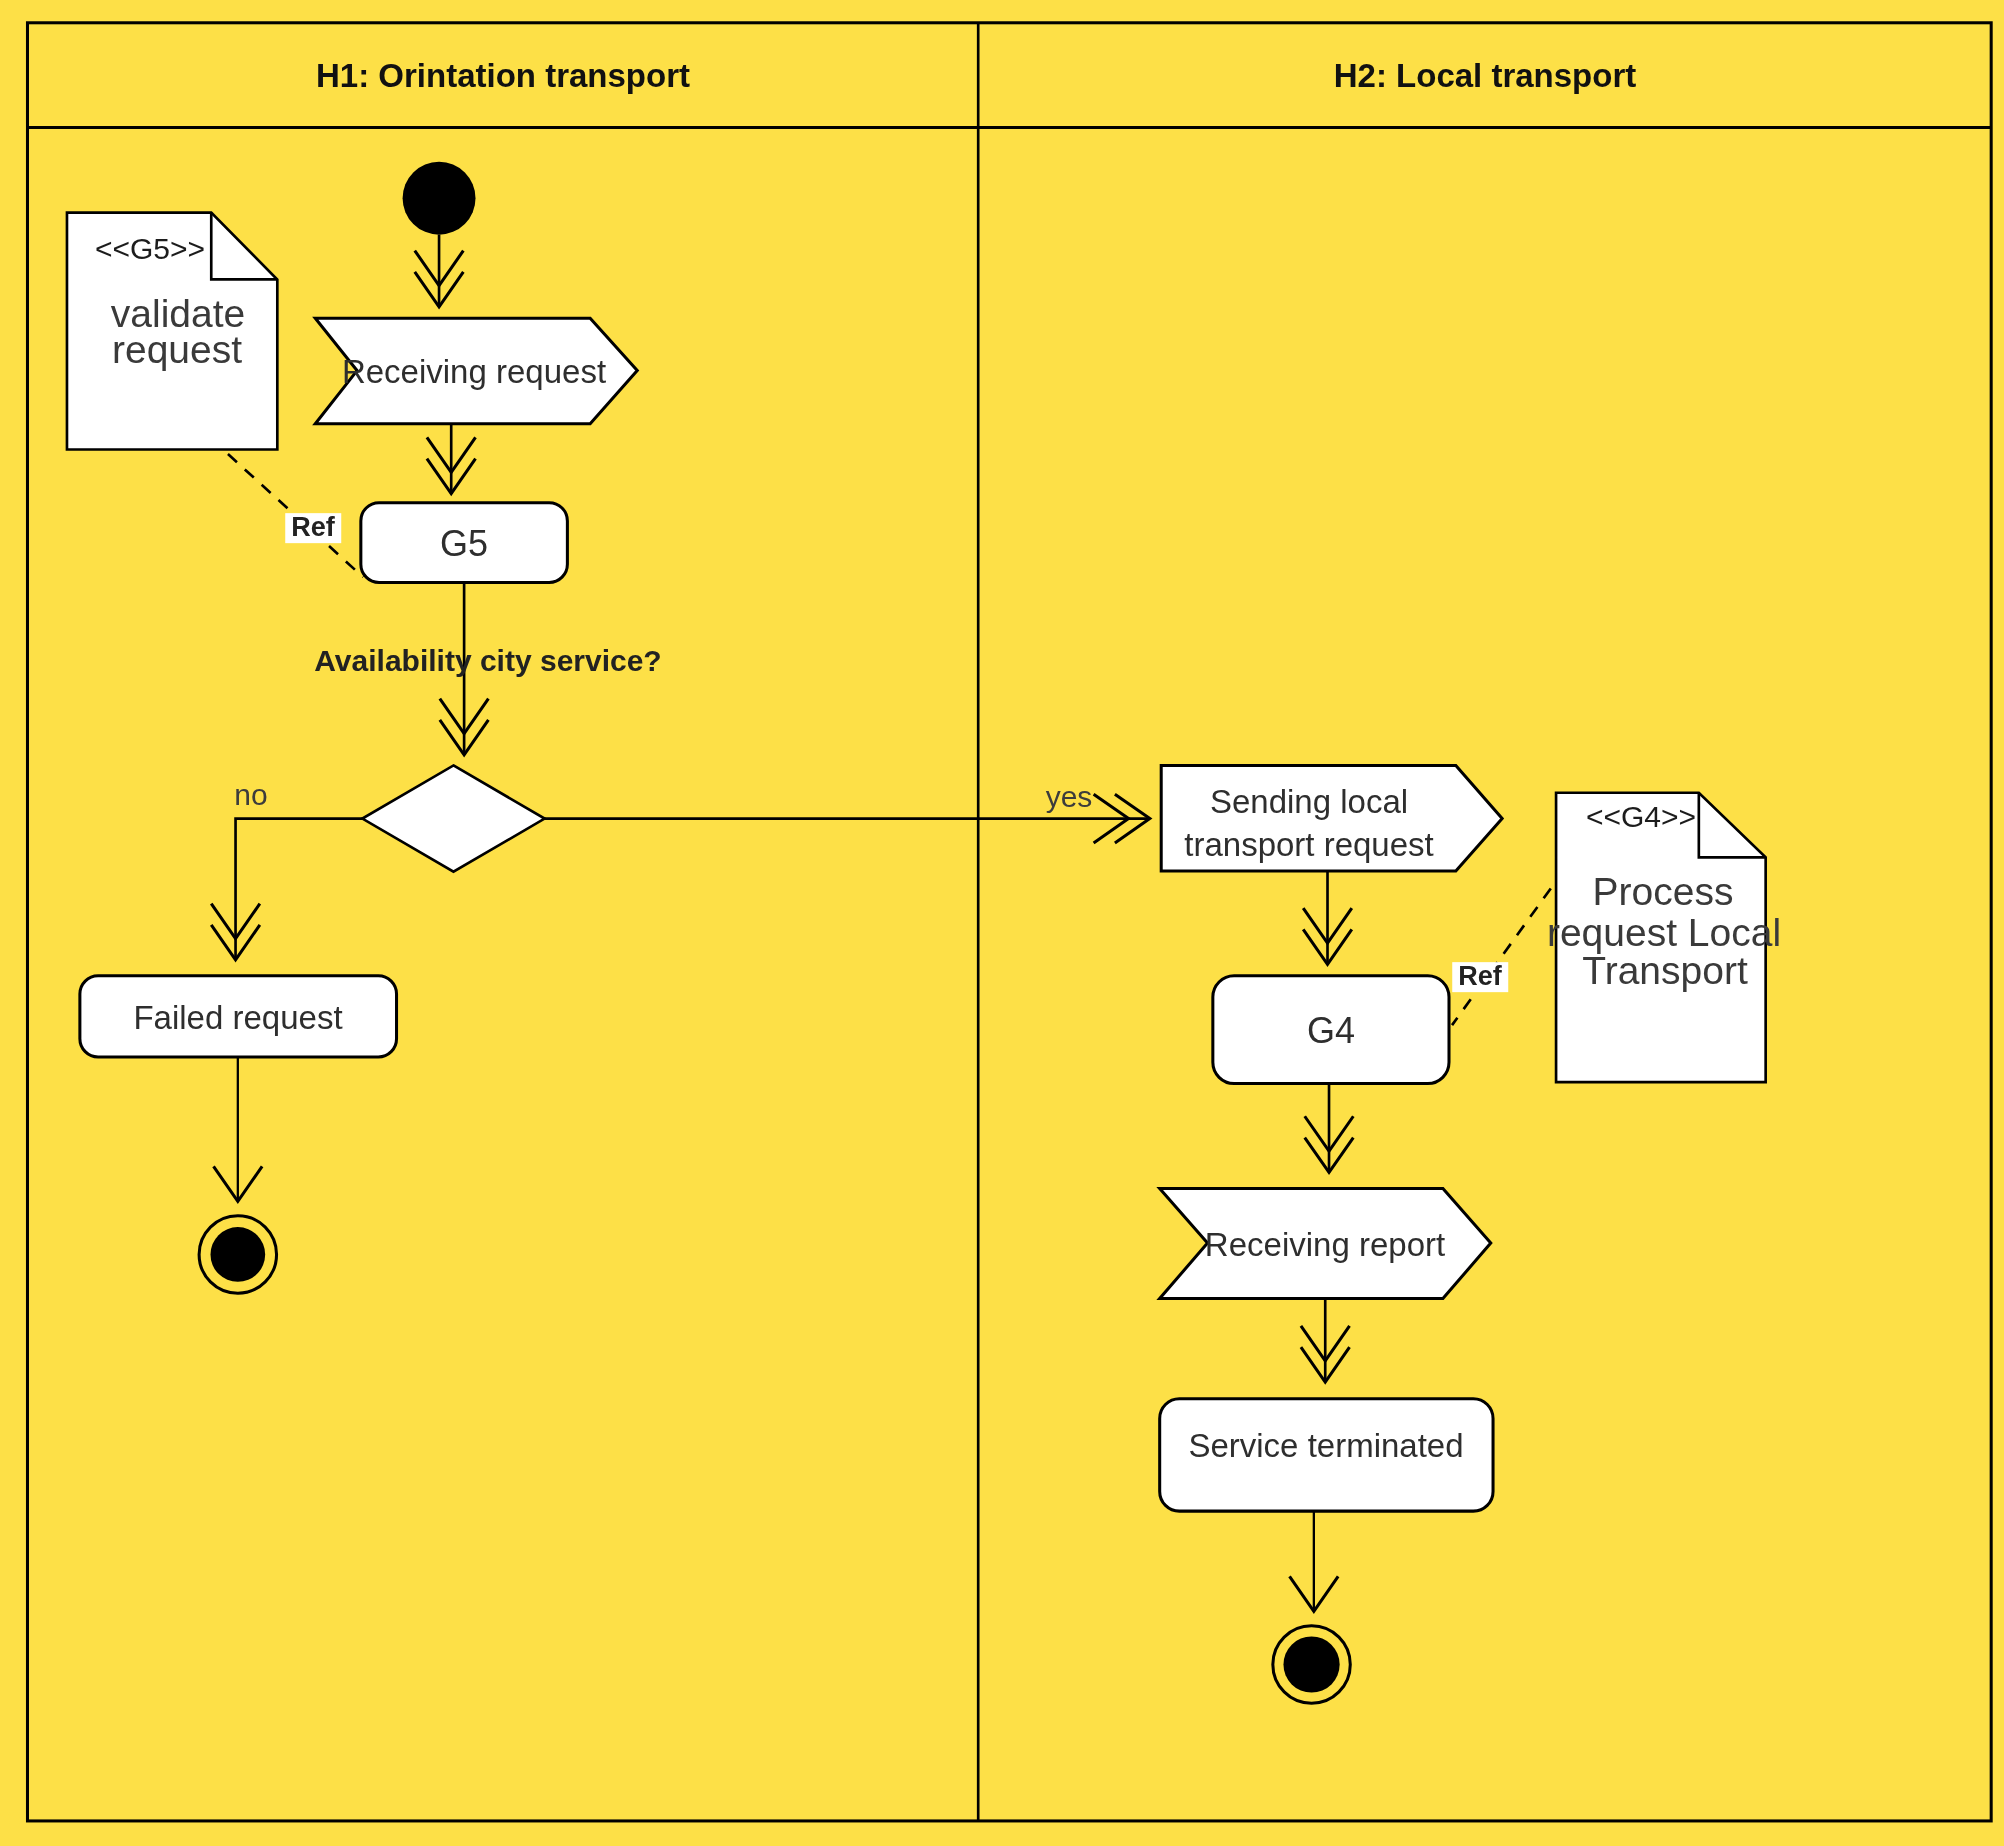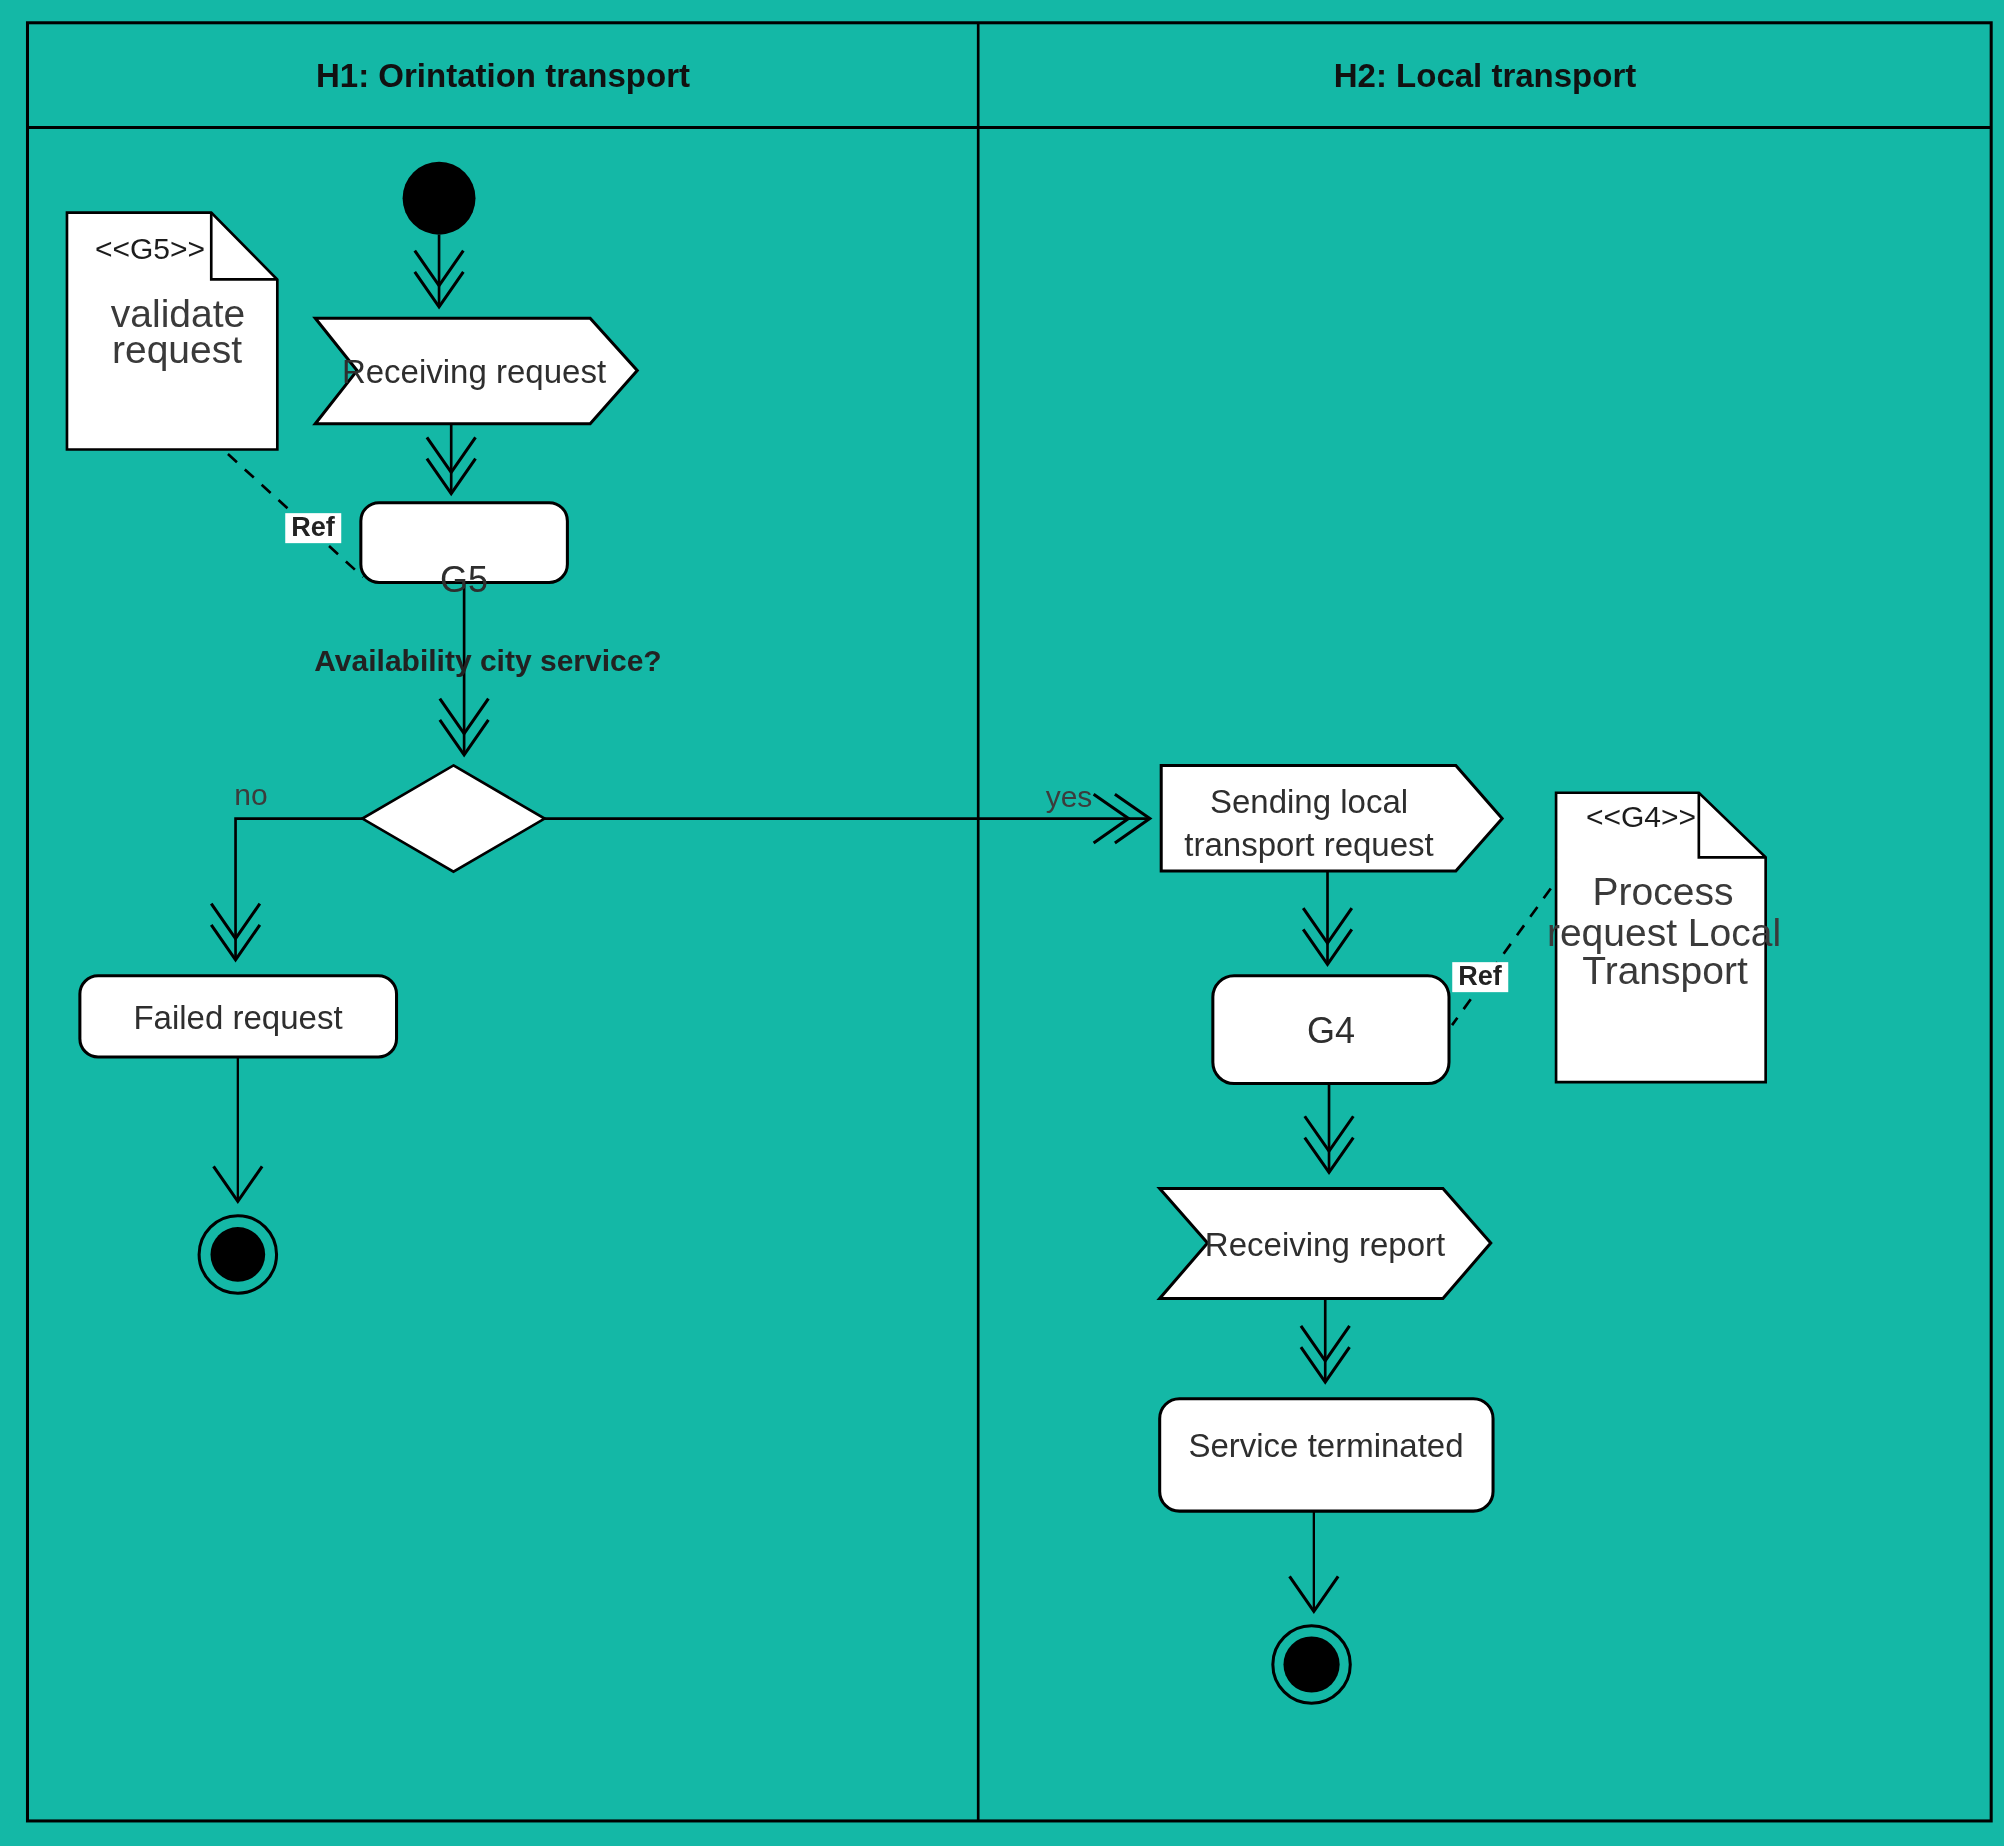--- a/index.html
+++ b/index.html
@@ -1,19 +1,19 @@
 <!DOCTYPE html>
 <html style="font-size:12px"><head>
 <meta charset="utf-8">
 <style>
   html,body{margin:0;padding:0;background:#ffffff;}
   #canvas{
     position:relative;
     width:2005px;height:1846px;
-    background:#14b8a6;
+    background:#fde047;
     font-family:"Liberation Sans", sans-serif;
     overflow:hidden;
   }
   #shapes{position:absolute;left:0;top:0;}
   .lbl{
     position:absolute;
     transform:translate(-50%,-50%);
     white-space:nowrap;
     color:#2e2e2e;
     font-size:33px;
@@ -80,21 +80,21 @@
 
     <path d="M2049,1044 L2237,1044 L2325,1129 L2325,1425 L2049,1425 Z" fill="#fff" stroke="#000" stroke-width="3.5"></path>
     <path d="M2237,1044 L2237,1129 L2325,1129" fill="none" stroke="#000" stroke-width="3.5"></path>
     <line x1="2042" y1="1170" x2="1912" y2="1350" stroke="#000" stroke-width="3.5" stroke-dasharray="16 14"></line>
   </svg>
 
   <div class="lbl lane-title" style="left:503px;top:76px;">H1: Orintation transport</div>
   <div class="lbl lane-title" style="left:1485px;top:76px;">H2: Local transport</div>
 
   <div class="lbl" style="left:474px;top:372px;">Receiving request</div>
-  <div class="lbl activity-name" style="left:464px;top:544px;margin-top:36px;">G5</div>
+  <div class="lbl activity-name" style="left:464px;top:544px;">G5</div>
   <div class="lbl guard" style="left:488px;top:660px;">Availability city service?</div>
   <div class="lbl branch" style="left:251px;top:794px;">no</div>
   <div class="lbl" style="left:238px;top:1018px;">Failed request</div>
   <div class="lbl note-stereo" style="left:150px;top:248px;">&lt;&lt;G5&gt;&gt;</div>
   <div class="lbl note-text" style="left:178px;top:314px;">validate</div>
   <div class="lbl note-text" style="left:177px;top:350px;">request</div>
   <div class="lbl ref" style="left:313px;top:500px;">Ref</div>
 
   <div class="lbl branch" style="left:1069px;top:796px;">yes</div>
   <div class="lbl" style="left:1309px;top:802px;">Sending local</div>

